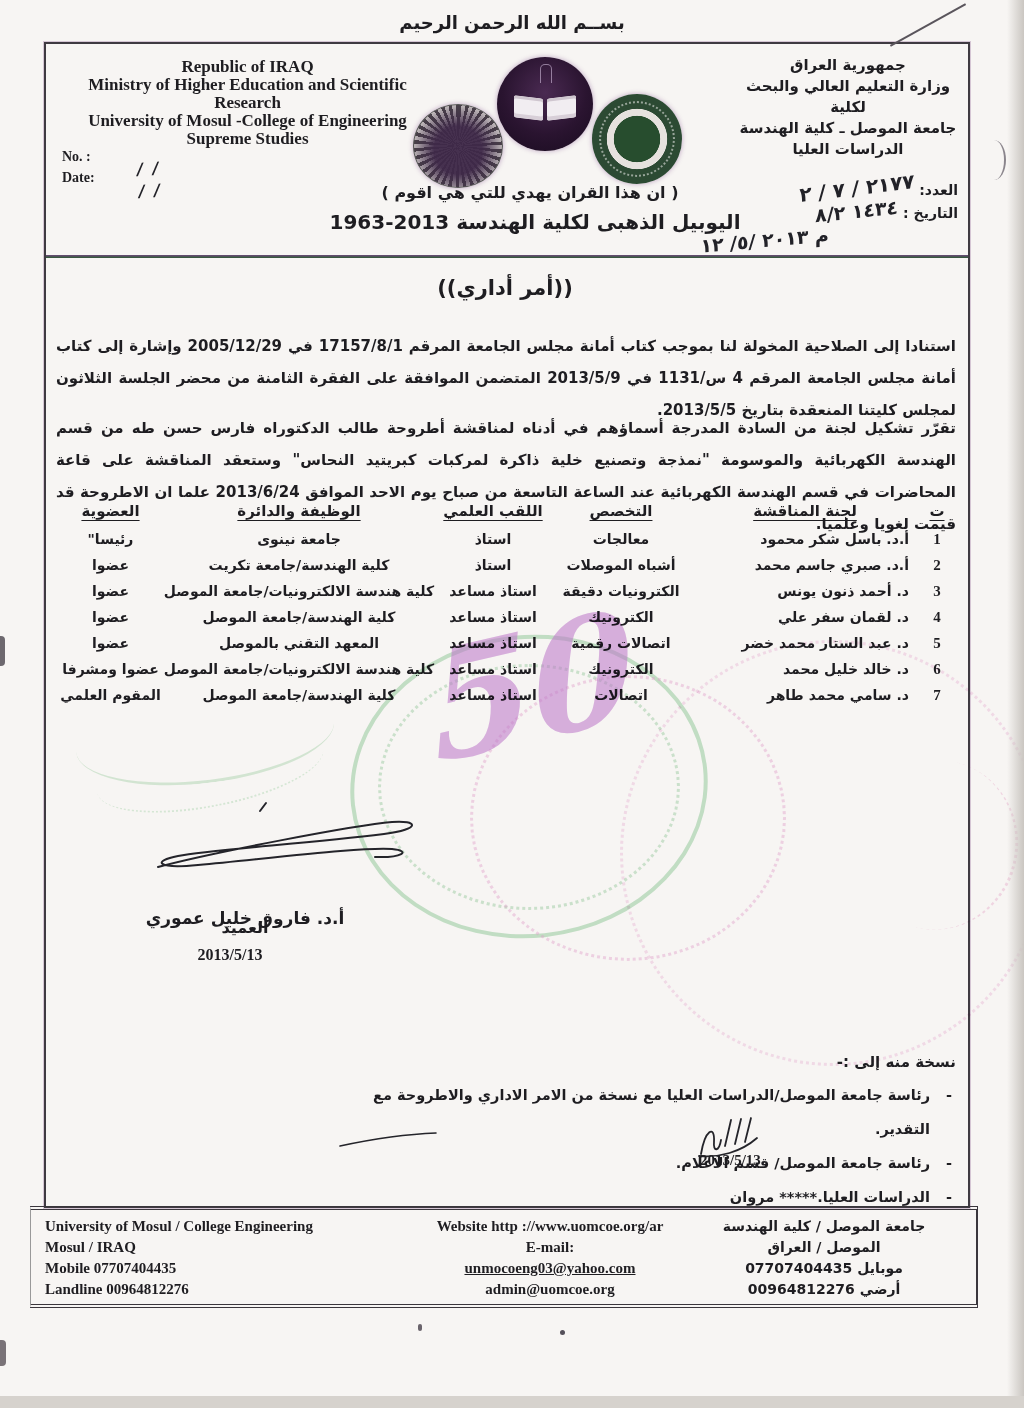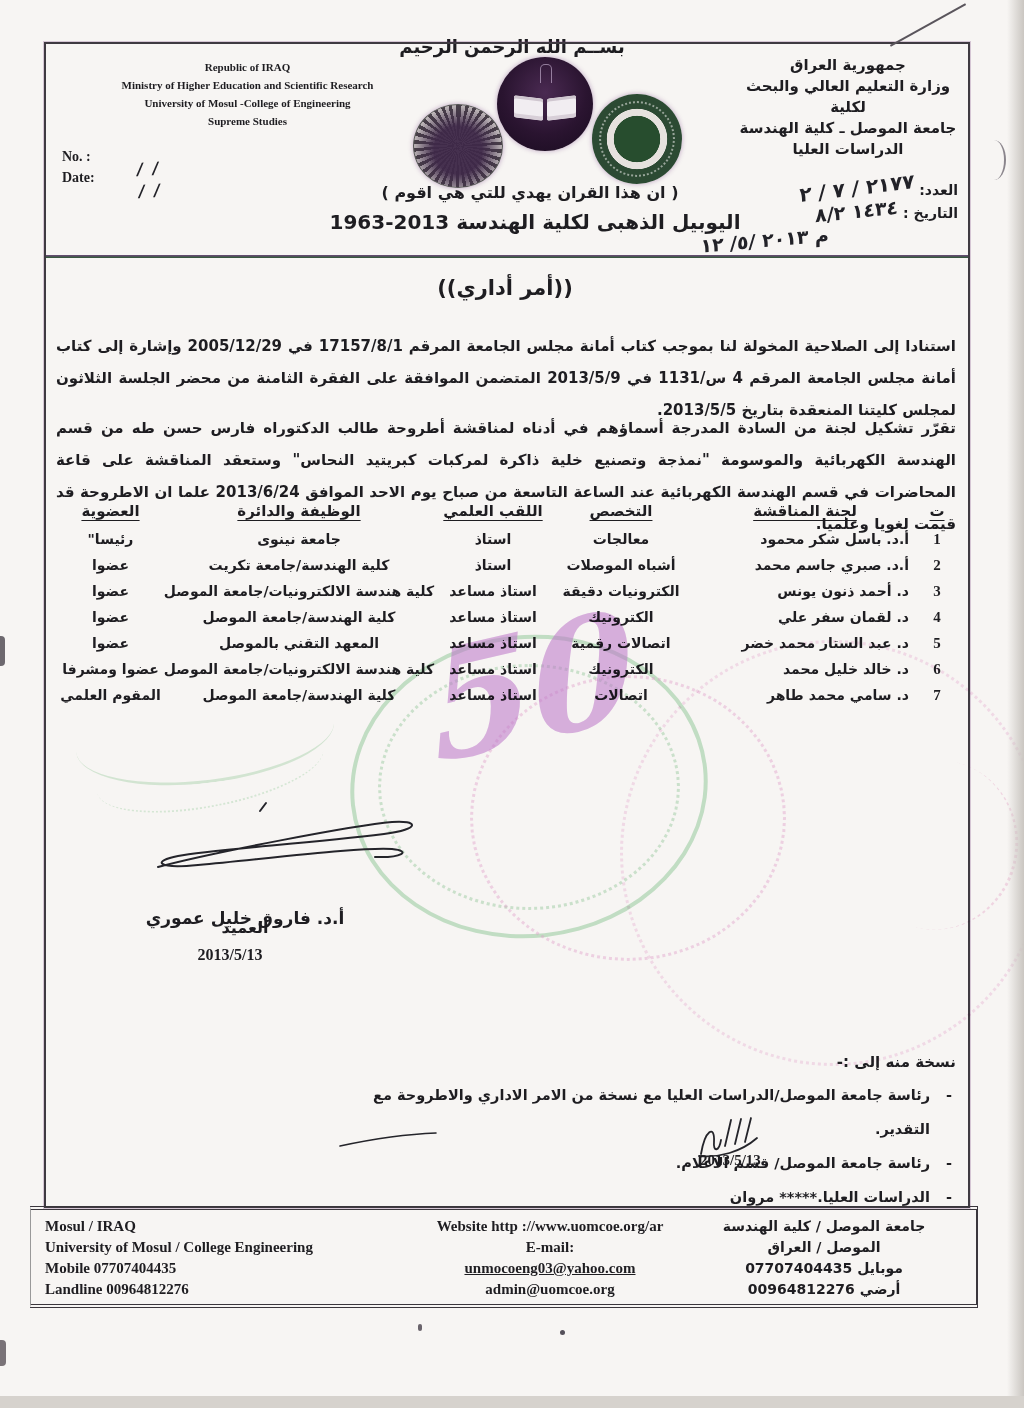--- a/index.html
+++ b/index.html
@@ -5,24 +5,24 @@
   html,body{margin:0;padding:0;}
   .page{position:relative;width:1024px;height:1408px;background:#f7f5f3;overflow:hidden;
         font-family:"DejaVu Sans",sans-serif;color:#1e1d21;}
   .abs{position:absolute;}
   
   .frame{left:44px;top:42px;width:922px;height:1162px;border:2px solid #3f3a41;
          box-shadow:0 0 0 1px rgba(110,60,120,.25);}
   .divider{left:46px;top:255px;width:922px;height:3px;
            background:linear-gradient(to bottom,#6d4a7a,#2e5a34);}
   
-  .basmala{left:312px;top:12px;width:400px;text-align:center;font-size:18px;font-weight:bold;direction:rtl;margin-top:24px;}
+  .basmala{left:312px;top:12px;width:400px;text-align:center;font-size:18px;font-weight:bold;direction:rtl;}
   
   .en-head{left:55px;top:58px;width:385px;text-align:center;font-family:"Liberation Serif",serif;
-           font-weight:bold;font-size:11px;line-height:18px;}
+           font-weight:bold;font-size:17px;line-height:18px;}
   .no-date{left:62px;top:146px;font-family:"Liberation Serif",serif;font-weight:bold;font-size:14px;line-height:21px;}
   .hand{font-weight:bold;letter-spacing:2px;color:#222228;}
   .slashes{left:138px;top:158px;font-size:16px;line-height:22px;transform:rotate(-4deg);font-style:italic;}
   .ar-head{left:738px;top:55px;width:220px;text-align:center;direction:rtl;font-weight:bold;
            font-size:15px;line-height:21px;}
   .num-row{left:690px;top:176px;width:268px;direction:rtl;font-weight:bold;font-size:14px;}
   .num-row .hand{display:inline-block;font-size:20px;transform:rotate(-7deg) skewX(-6deg);}
   .date-row{left:686px;top:200px;width:272px;direction:rtl;font-weight:bold;font-size:14px;}
   .date-row .hand{display:inline-block;font-size:19px;transform:rotate(-6deg) skewX(-5deg);}
   .date-greg{left:700px;top:226px;width:200px;direction:ltr;font-size:19px;font-weight:bold;
@@ -284,22 +284,22 @@
     <path d="M2 16 C30 10 70 4 98 3" stroke="#24242a" stroke-width="1.6" fill="none" stroke-linecap="round"></path>
   </svg>
   <svg class="abs sig-marwan" viewBox="0 0 66 50" width="66" height="50">
     <path d="M6 42 C10 18 20 12 19 30 C18 40 24 40 26 28 M30 34 L36 8 M40 32 L46 7 M50 30 L56 6 M4 44 C24 46 46 40 62 26" fill="none" stroke="#24242a" stroke-width="1.8" stroke-linecap="round"></path>
   </svg>
   <div class="abs copies-date">2013/5/13</div>
 
   <div class="abs footerbox"></div>
   <div class="abs f-left">
 
-  <div>Mosul / IRAQ</div>
-      <div>University of Mosul / College Engineering</div>
+  <div>University of Mosul / College Engineering</div>
+      <div>Mosul / IRAQ</div>
       <div>Mobile 07707404435</div>
       <div>Landline 00964812276</div>
     </div>
   <div class="abs f-center">
     <div>Website   http ://www.uomcoe.org/ar</div>
     <div>E-mail:</div>
     <div class="u">unmocoeng03@yahoo.com</div>
     <div>admin@uomcoe.org</div>
   </div>
   <div class="abs f-right">

